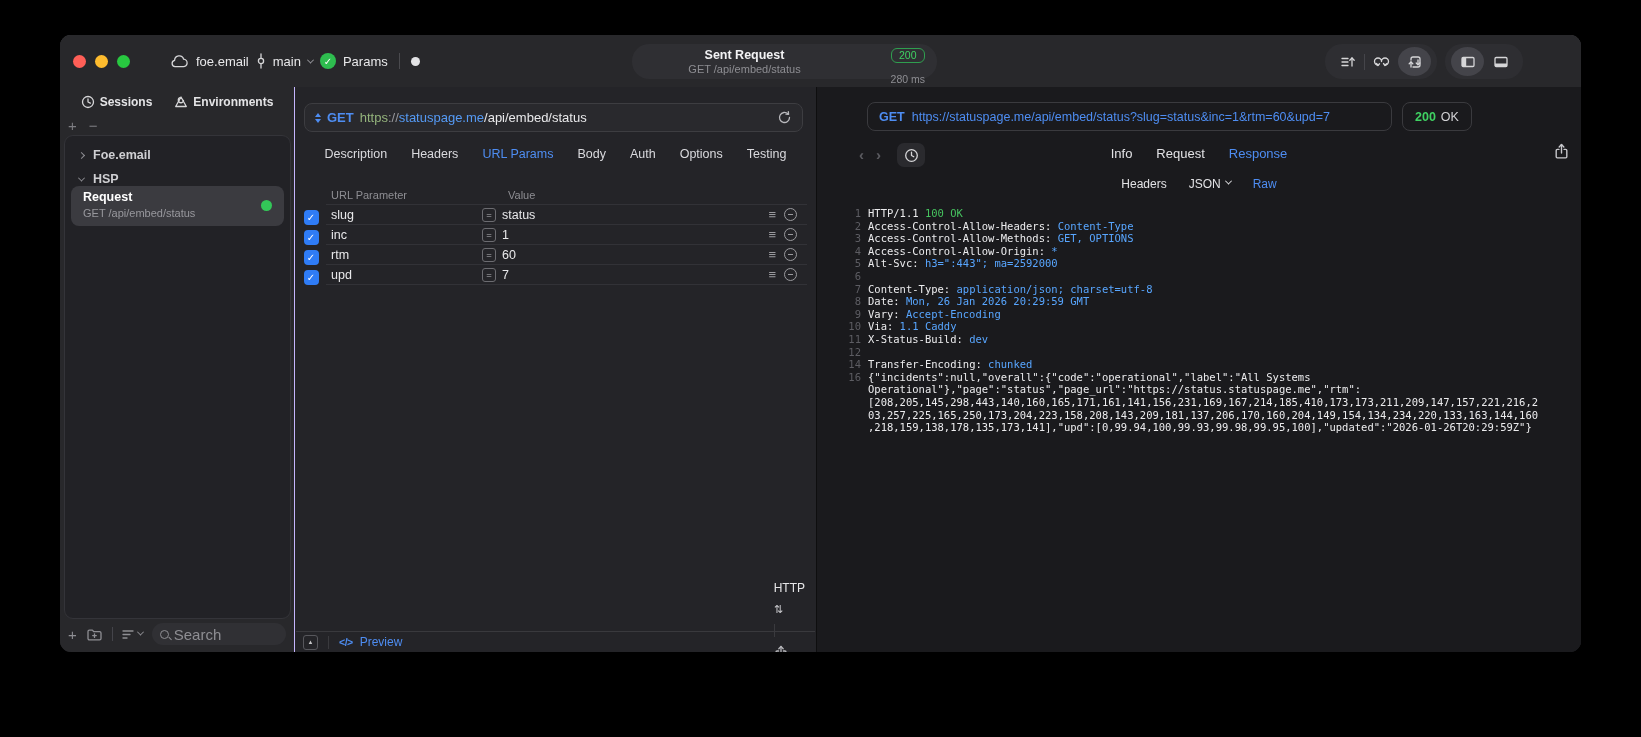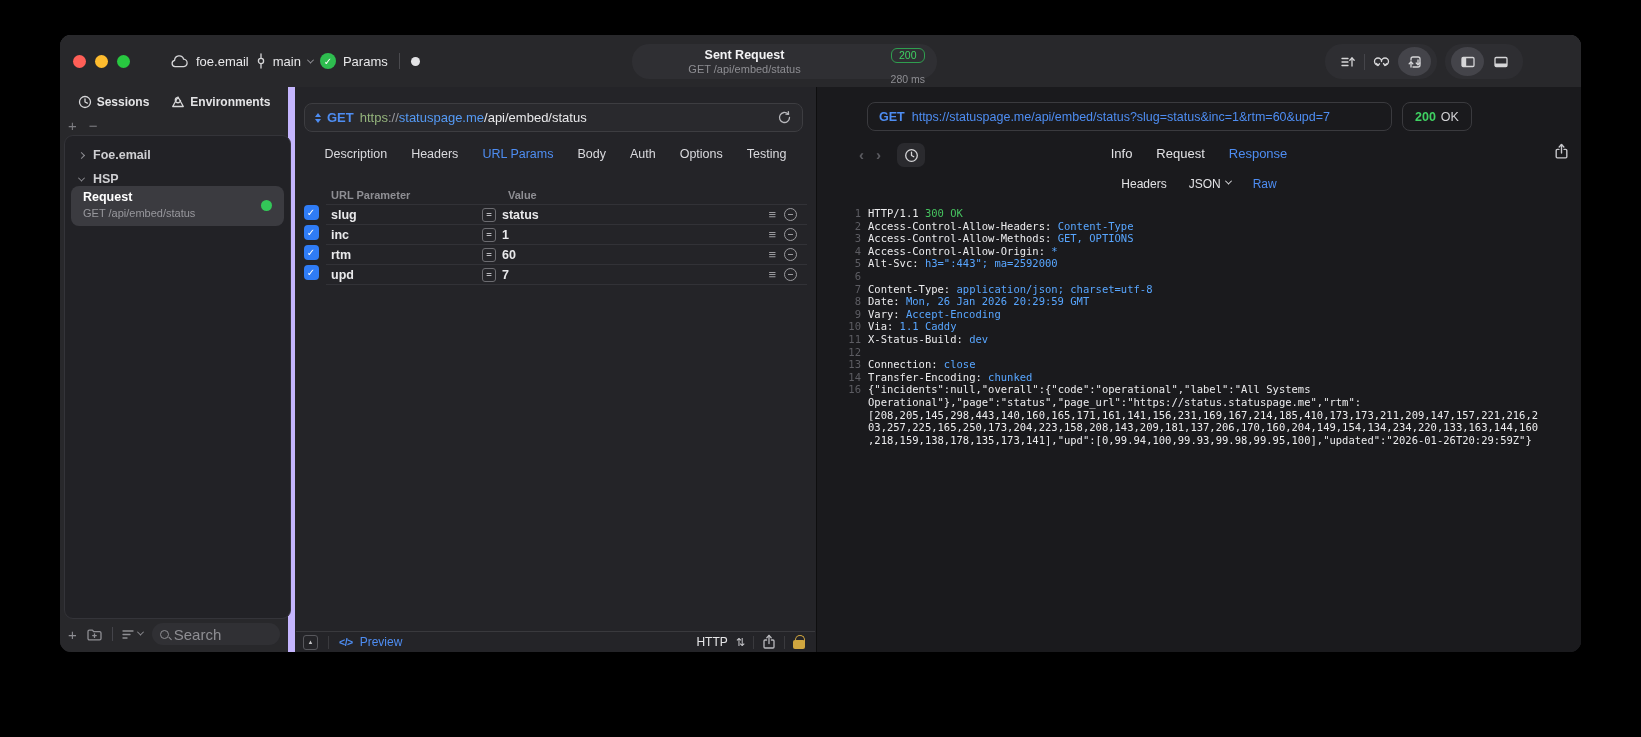--- a/index.html
+++ b/index.html
@@ -31,21 +31,21 @@
   .cp-ms { font-size:10.5px; color:#8e8e93; margin-top:10px; }
 
   .tb-right { position:absolute; right:58px; top:9px; display:flex; gap:8px; }
   .icon-pill { height:35px; background:#2e2e32; border-radius:17px; display:flex; align-items:center; padding:0 6px; }
   .ip-btn { width:33px; height:29px; border-radius:50%; display:flex; align-items:center; justify-content:center; color:#d6d6d8; }
   .ip-btn.active { background:#44444a; }
   .ip-div { width:1px; height:16px; background:#45454a; }
   svg.ic { stroke:#d6d6d8; fill:none; stroke-width:1.3; stroke-linecap:round; stroke-linejoin:round; }
 
   
-  .sidebar { position:absolute; left:0; top:52px; width:235px; height:565px; background:#28282b; border-right:7px solid #c4b5fd; }
+  .sidebar { position:absolute; left:0; top:52px; width:235px; height:565px; background:#28282b; border-right:1px solid #c4b5fd; }
   .sb-tabs { position:absolute; top:8px; left:0; width:100%; display:flex; justify-content:center; gap:22px; font-size:12px; font-weight:600; color:#e4e4e6; }
   .sb-tab { display:flex; align-items:center; gap:5px; }
   .sb-plusminus { position:absolute; left:8px; top:30px; color:#7d7d82; font-size:15px; display:flex; gap:12px; }
   .sb-panel { position:absolute; left:4px; top:48px; width:227px; height:484px; background:#222226; border:1px solid #343439; border-radius:9px; }
   .tree-row { position:absolute; left:14px; display:flex; align-items:center; gap:9px; color:#cfcfd2; font-size:12.5px; font-weight:600; }
   .tree-row .chev { color:#8e8e93; }
   .req-card { position:absolute; left:6px; top:50px; width:213px; height:40px; background:#3b3b40; border-radius:8px; }
   .req-title { position:absolute; left:12px; top:4px; font-size:12.5px; font-weight:700; color:#fff; }
   .req-sub { position:absolute; left:12px; top:21px; font-size:11px; color:#98989d; }
   .green-dot { position:absolute; right:12px; top:14px; width:11px; height:11px; border-radius:50%; background:#33c758; }
@@ -66,40 +66,40 @@
   .sorter .dn { border-top:4px solid #4e8df2; }
   .method { color:#4e8df2; font-weight:700; }
   .u-scheme { color:#94b47c; }
   .u-sep { color:#98989d; }
   .u-host { color:#559af4; }
   .u-path { color:#e9e9eb; }
   .refresh { margin-left:auto; }
   .mid-tabs { position:absolute; left:0; top:60px; width:100%; display:flex; justify-content:center; gap:24px; font-size:12.5px; color:#dadade; }
   .mid-tabs .tab.sel { color:#4e8df2; }
   .ptable { position:absolute; left:0; top:98px; width:100%; }
-  .phead, .prow { display:flex; align-items:flex-start; height:20px;font-weight:bold; }
+  .phead, .prow { display:flex; align-items:flex-end; height:20px; }
   .pcheckcol { width:30px; flex:none; display:flex; justify-content:center; }
   .checkbox { width:15px; height:15px; background:#2f7cf6; border-radius:4px; color:#fff; font-size:10px; display:flex; align-items:center; justify-content:center; }
   .rowline { flex:1; height:100%; display:flex; align-items:center; border-bottom:1px solid #323237; padding:0 10px 0 5px; margin-right:8px; font-size:12.5px; color:#e9e9eb; }
   .phead .rowline { border-bottom:1px solid #323237; color:#8e8e93; font-size:11px; }
   .phead .c1 { width:177px; }
   .pname { width:151px; }
   .eqbox { width:14px; height:14px; border:1px solid #6c6c71; border-radius:3px; color:#b9b9bd; font-size:9.5px; display:flex; align-items:center; justify-content:center; margin-right:6px; flex:none; }
   .rowicons { margin-left:auto; display:flex; align-items:center; gap:8px; color:#9a9a9e; }
   .ham { font-size:13px; line-height:10px; }
   .circ-minus { position:relative; width:13px; height:13px; border:1.2px solid #9a9a9e; border-radius:50%; }
   .circ-minus::before { content:""; position:absolute; left:2.5px; top:4.8px; width:5.5px; height:1.2px; background:#9a9a9e; }
   .addrow .rowline { border-bottom:none; color:#737379; }
   .addrow .c1a { width:170px; }
   .mid-footer { position:absolute; left:0; bottom:0; width:100%; height:21px; border-top:1px solid #39393d; display:flex; align-items:center; padding:0 10px 0 7px; gap:10px; }
   .tri-box { width:15px; height:15px; border:1px solid #57575c; border-radius:3px; color:#c8c8ca; font-size:6px; display:flex; align-items:center; justify-content:center; }
   .vdiv { width:1px; height:13px; background:#3a3a3e; }
   .preview { display:flex; align-items:center; gap:7px; color:#4e8df2; font-size:12px; }
   .preview .codeic { font-size:10.5px; font-weight:700; letter-spacing:-0.5px; }
-  .mf-right { margin-left:auto; display:flex; align-items:center; gap:8px; color:#e6e6e8; font-size:12px; }
+  .mf-right { margin-left:auto; display:flex; gap:8px; color:#e6e6e8; font-size:12px;flex-direction:column; }
   .updn { color:#c9c9cd; font-size:11px; }
 
   
   .rightp { position:absolute; left:756px; top:52px; width:765px; height:565px; background:#1a1a1d; border-left:1px solid #0e0e0f; }
   .resp-url { position:absolute; left:50px; top:15px; width:525px; height:29px; border:1px solid #3a3a3e; border-radius:8px; display:flex; align-items:center; padding:0 11px; gap:7px; font-size:12.5px; color:#4e8df2; white-space:nowrap; overflow:hidden; }
   .resp-status { position:absolute; left:585px; top:15px; height:29px; border:1px solid #3a3a3e; border-radius:8px; display:flex; align-items:center; padding:0 12px; gap:5px; font-size:12.5px; }
   .resp-status .code { color:#3fd162; font-weight:600; }
   .resp-status .ok { color:#d2d2d5; }
   .rnav { position:absolute; left:0; top:56px; width:100%; height:26px; }
   .nav-arrows { position:absolute; left:42px; top:3px; display:flex; gap:12px; color:#5b5b60; font-size:15px; font-weight:600; }
@@ -422,21 +422,21 @@
       <span class="tab jsontab">
         <span>JSON</span>
         <span class="chev down sm" style="margin-top:-3px;"></span>
       </span>
       <span class="tab sel">Raw</span>
     </div>
 
     <div class="resp-body">
       <div class="rline">
           <span class="lnum">1</span>
-          <span class="lcontent"><span class="hname">HTTP/1.1</span><span class="hval green">300 OK</span></span>
+          <span class="lcontent"><span class="hname">HTTP/1.1</span><span class="hval green">100 OK</span></span>
         </div>
       <div class="rline">
           <span class="lnum">2</span>
           <span class="lcontent"><span class="hname">Access-Control-Allow-Headers:</span><span class="hval">Content-Type</span></span>
         </div>
       <div class="rline">
           <span class="lnum">3</span>
           <span class="lcontent"><span class="hname">Access-Control-Allow-Methods:</span><span class="hval">GET, OPTIONS</span></span>
         </div>
       <div class="rline">
@@ -467,24 +467,20 @@
           <span class="lcontent"><span class="hname">Via:</span><span class="hval">1.1 Caddy</span></span>
         </div>
       <div class="rline">
           <span class="lnum">11</span>
           <span class="lcontent"><span class="hname">X-Status-Build:</span><span class="hval">dev</span></span>
         </div>
       <div class="rline">
           <span class="lnum">12</span>
         </div>
       <div class="rline">
-          <span class="lnum">13</span>
-          <span class="lcontent"><span class="hname">Connection:</span><span class="hval">close</span></span>
-        </div>
-      <div class="rline">
           <span class="lnum">14</span>
           <span class="lcontent"><span class="hname">Transfer-Encoding:</span><span class="hval">chunked</span></span>
         </div>
       <div class="rline">
           <span class="lnum">16</span>
           <span class="lcontent">{"incidents":null,"overall":{"code":"operational","label":"All Systems Operational"},"page":"status","page_url":"https://status.statuspage.me","rtm":[208,205,145,298,443,140,160,165,171,161,141,156,231,169,167,214,185,410,173,173,211,209,147,157,221,216,203,257,225,165,250,173,204,223,158,208,143,209,181,137,206,170,160,204,149,154,134,234,220,133,163,144,160,218,159,138,178,135,173,141],"upd":[0,99.94,100,99.93,99.98,99.95,100],"updated":"2026-01-26T20:29:59Z"}</span>
         </div>
     </div>
   </div>
 

